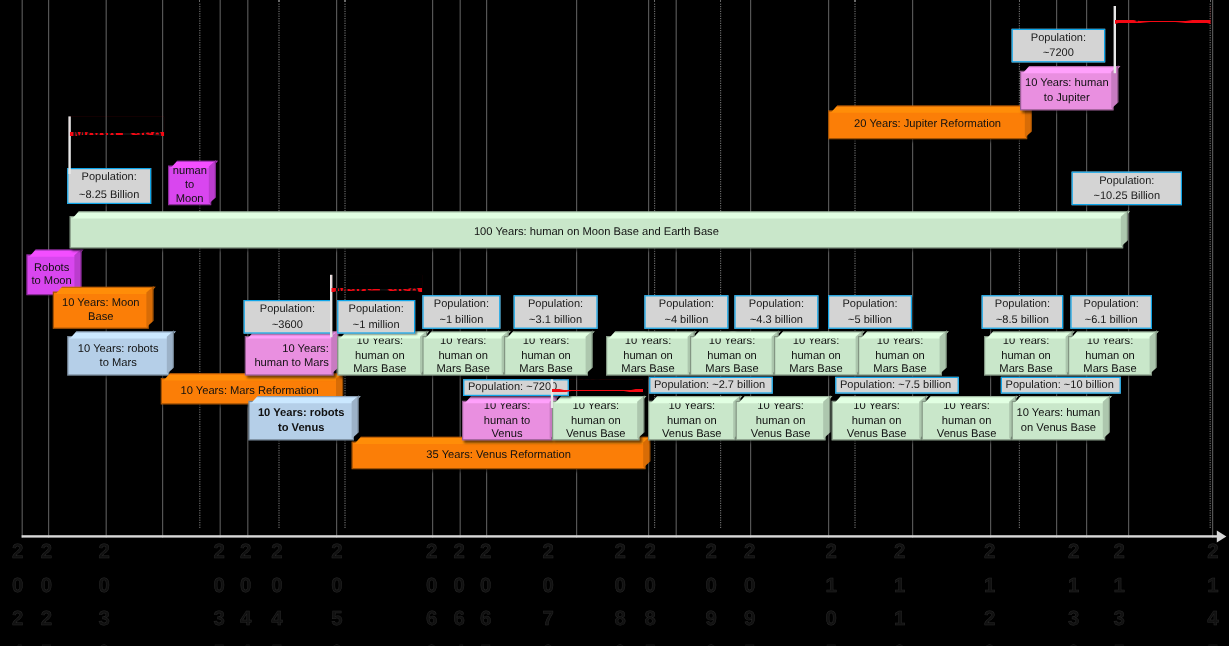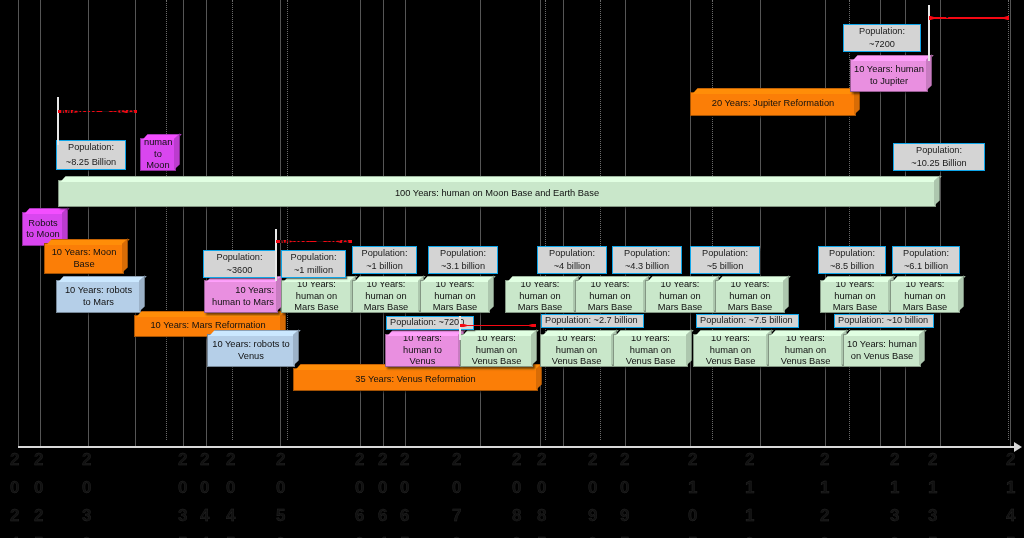--- a/index.html
+++ b/index.html
@@ -195,21 +195,21 @@
     </div>
     <div class="box green" style="left: 715px; top: 280px; width: 70px; height: 33px;">
       <span class="lbl">10 Years:  human on Mars Base</span>
     </div>
     <div class="box green" style="left: 820px; top: 280px; width: 70px; height: 33px;">
       <span class="lbl">10 Years:  human on Mars Base</span>
     </div>
     <div class="box green" style="left: 890px; top: 280px; width: 70px; height: 33px;">
       <span class="lbl">10 Years:  human on Mars Base</span>
     </div>
-    <div class="box blue" style="left: 207px; top: 334px; width: 88px; height: 33px;">
+    <div class="box blue" style="left: 207px; top: 334px; width: 88px; height: 33px; font-weight: bold;">
       <span class="lbl">10 Years:  robots to Venus</span>
     </div>
     <div class="box orange" style="left: 293px; top: 368px; width: 245px; height: 23px;">
       <span class="lbl">35 Years:  Venus Reformation</span>
     </div>
     <div class="box pink" style="left: 385px; top: 334px; width: 75px; height: 33px;">
       <span class="lbl">10 Years: human to Venus</span>
     </div>
     <div class="box green" style="left: 460px; top: 334px; width: 73px; height: 33px;">
       <span class="lbl">10 Years:  human on Venus Base</span>

